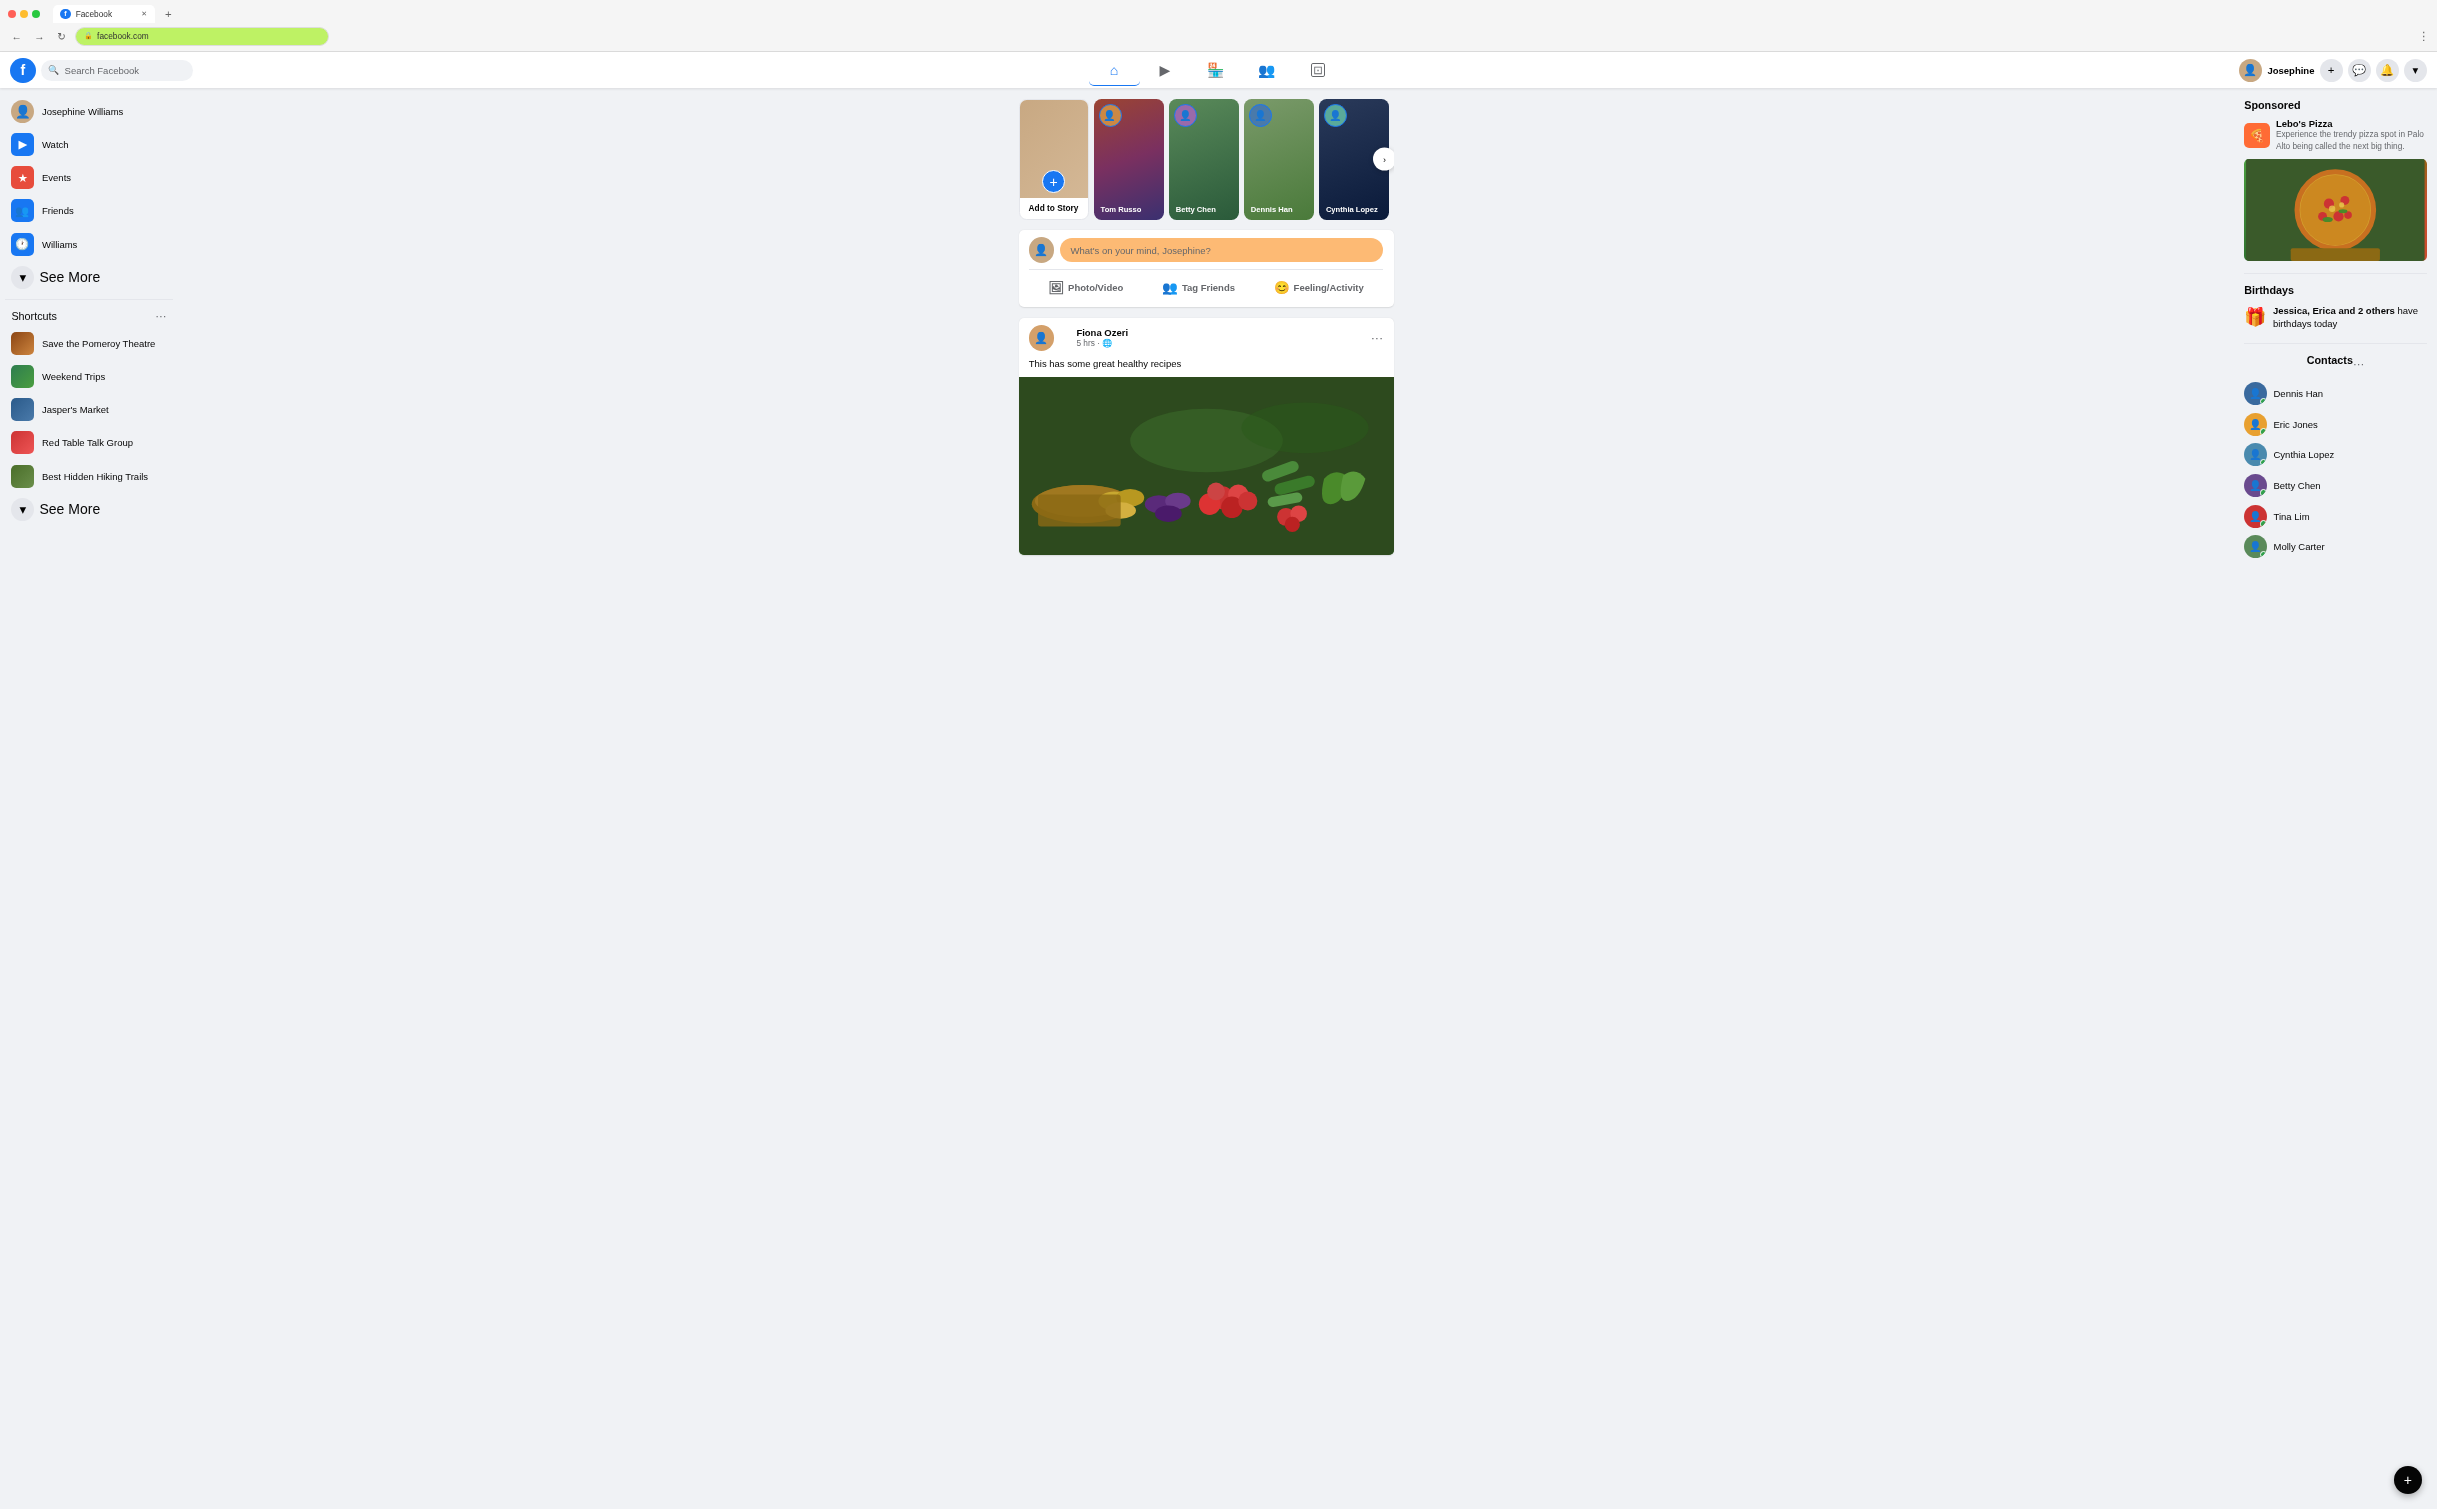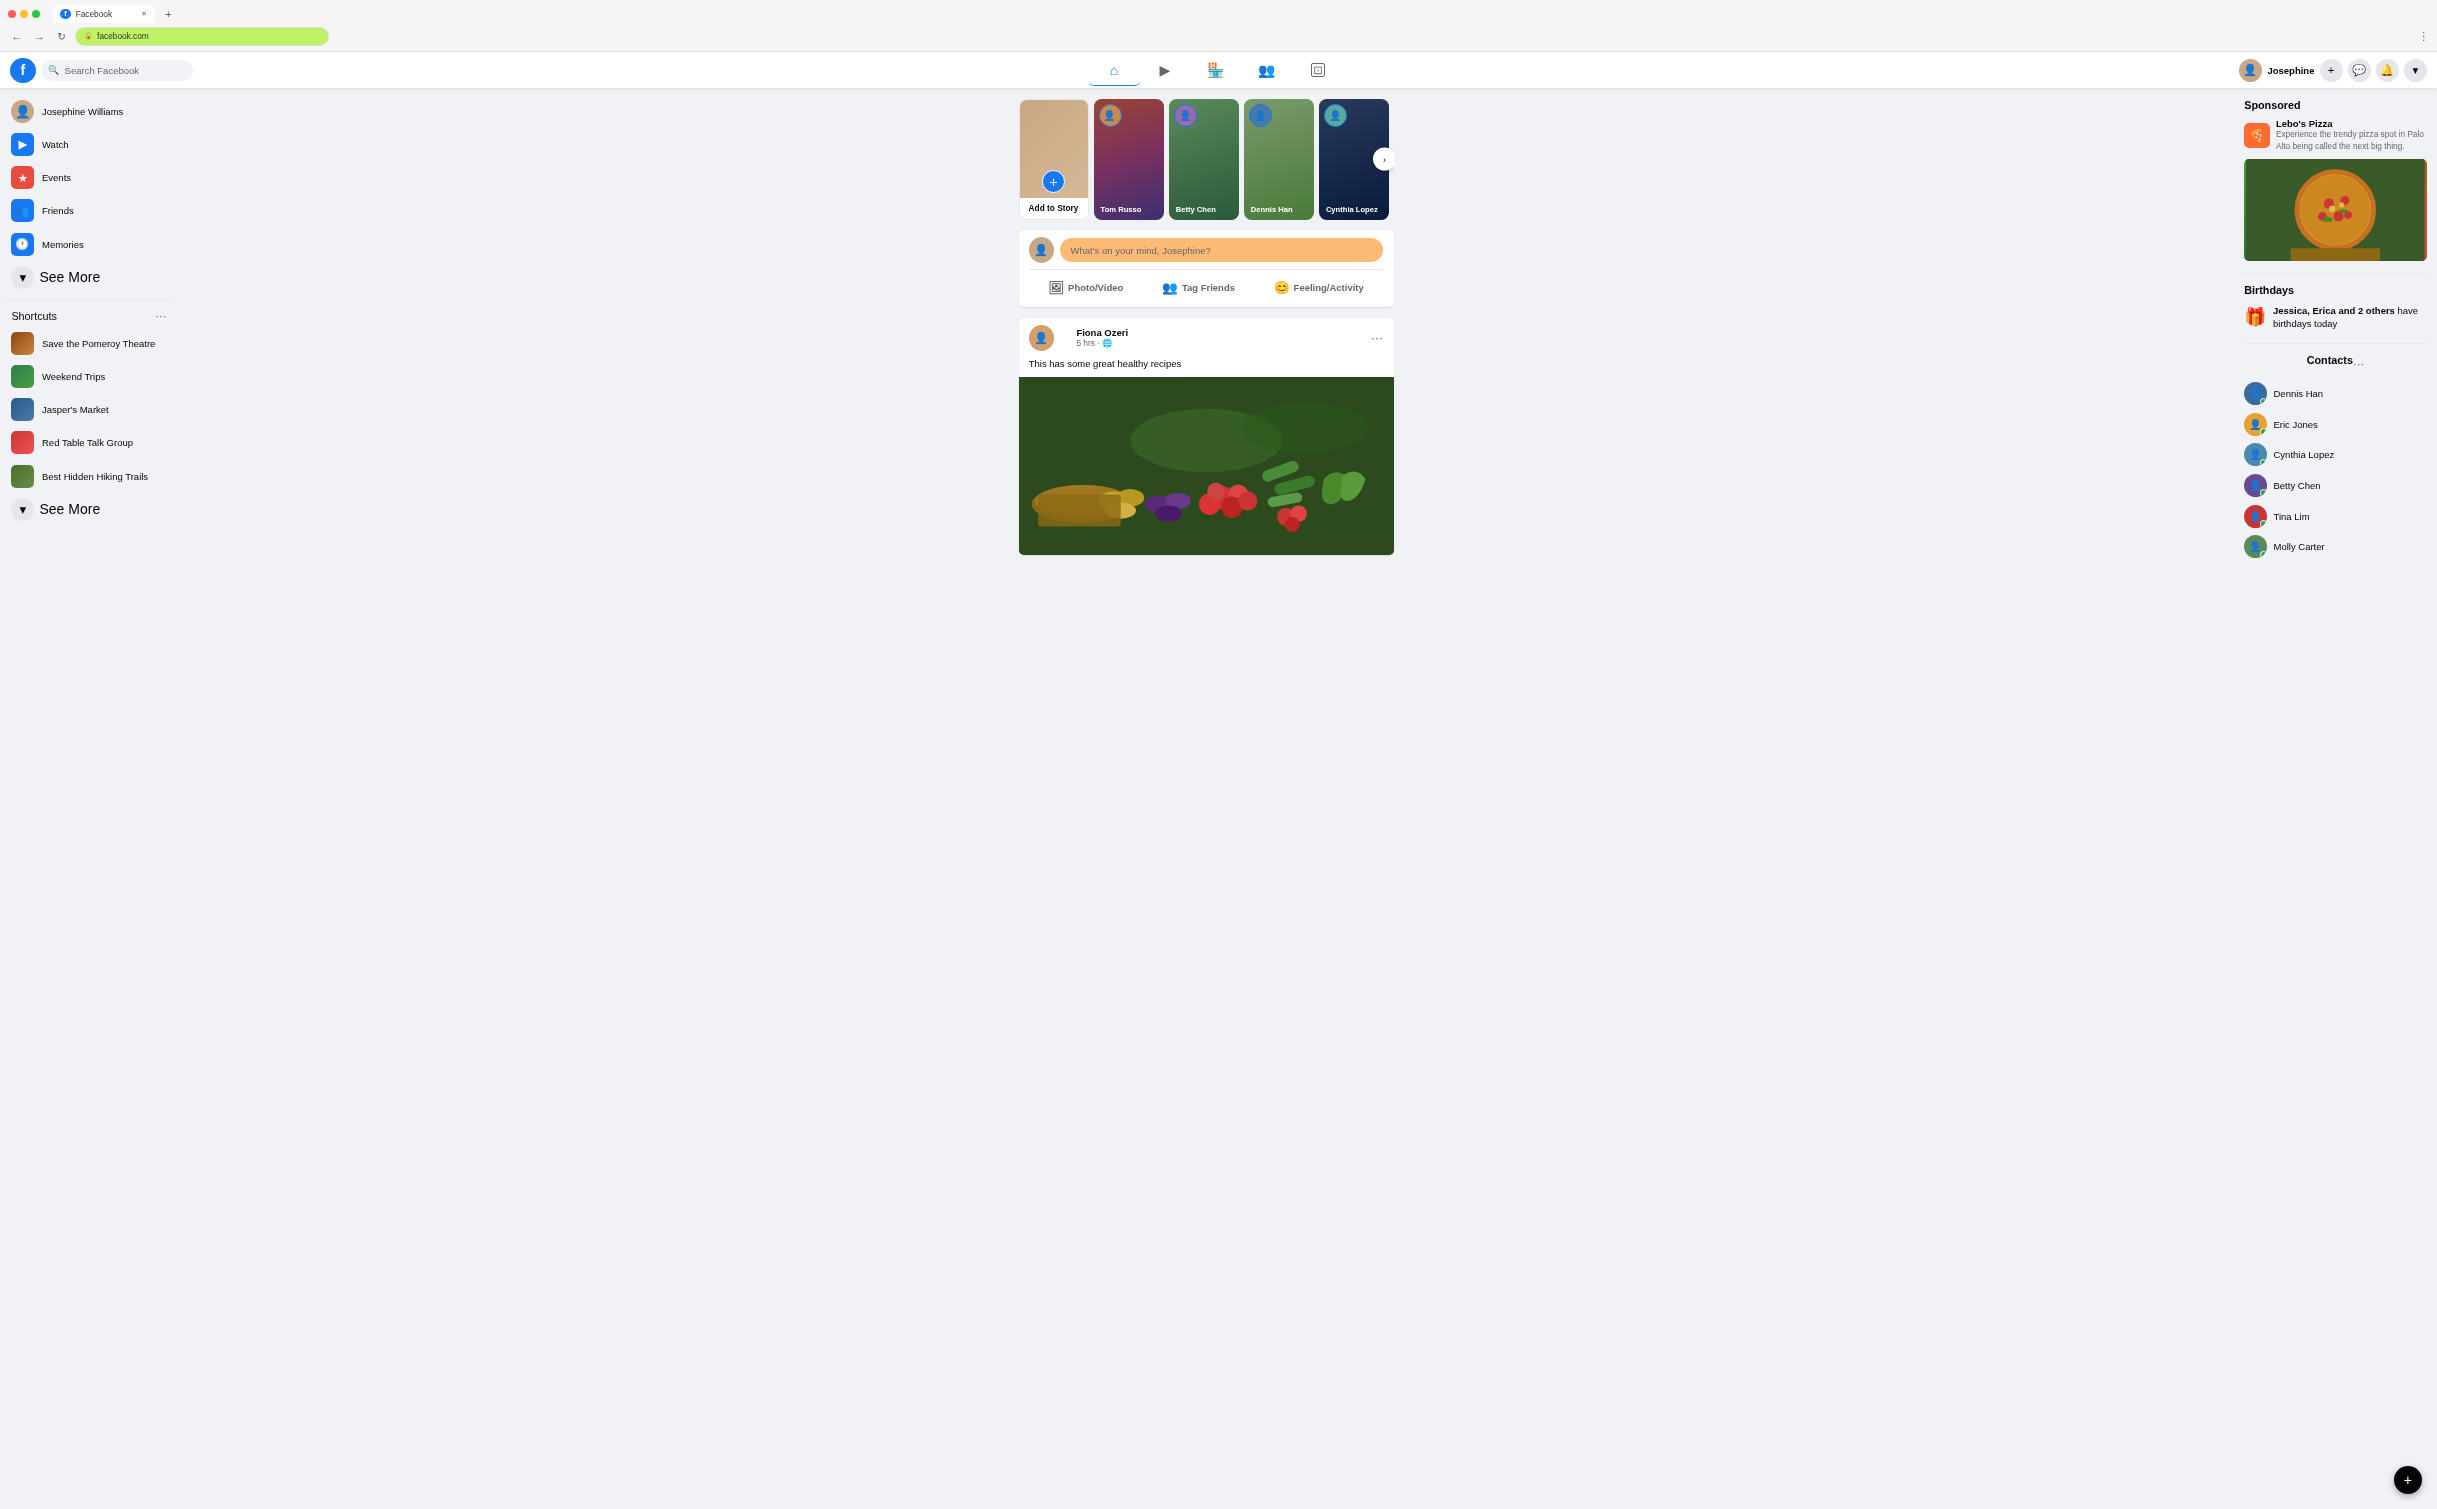--- a/index.html
+++ b/index.html
@@ -223,21 +223,21 @@
       <div class="sidebar-item">
         <div class="sidebar-icon" style="border-radius:5.1px;background:#e74c3c;color:white;font-size:11.4px;display:flex;align-items:center;justify-content:center;">★</div>
         <span class="sidebar-label">Events</span>
       </div>
       <div class="sidebar-item">
         <div class="sidebar-icon" style="border-radius:5.1px;background:#1877f2;color:white;font-size:11.4px;display:flex;align-items:center;justify-content:center;">👥</div>
         <span class="sidebar-label">Friends</span>
       </div>
       <div class="sidebar-item">
         <div class="sidebar-icon" style="border-radius:5.1px;background:#1877f2;color:white;font-size:11.4px;display:flex;align-items:center;justify-content:center;">🕐</div>
-        <span class="sidebar-label">Memories</span>
+        <span class="sidebar-label">Williams</span>
       </div>
       <button class="see-more-btn">
         <div style="width:23px;height:23px;border-radius:50%;background:#e4e6eb;display:flex;align-items:center;justify-content:center;">▾</div>
         <span class="see-more-label">See More</span>
       </button>
       <div class="sidebar-divider"></div>
       <div class="shortcuts-header">
         <span class="shortcuts-title">Shortcuts</span>
         <span class="shortcuts-more">···</span>
       </div>

